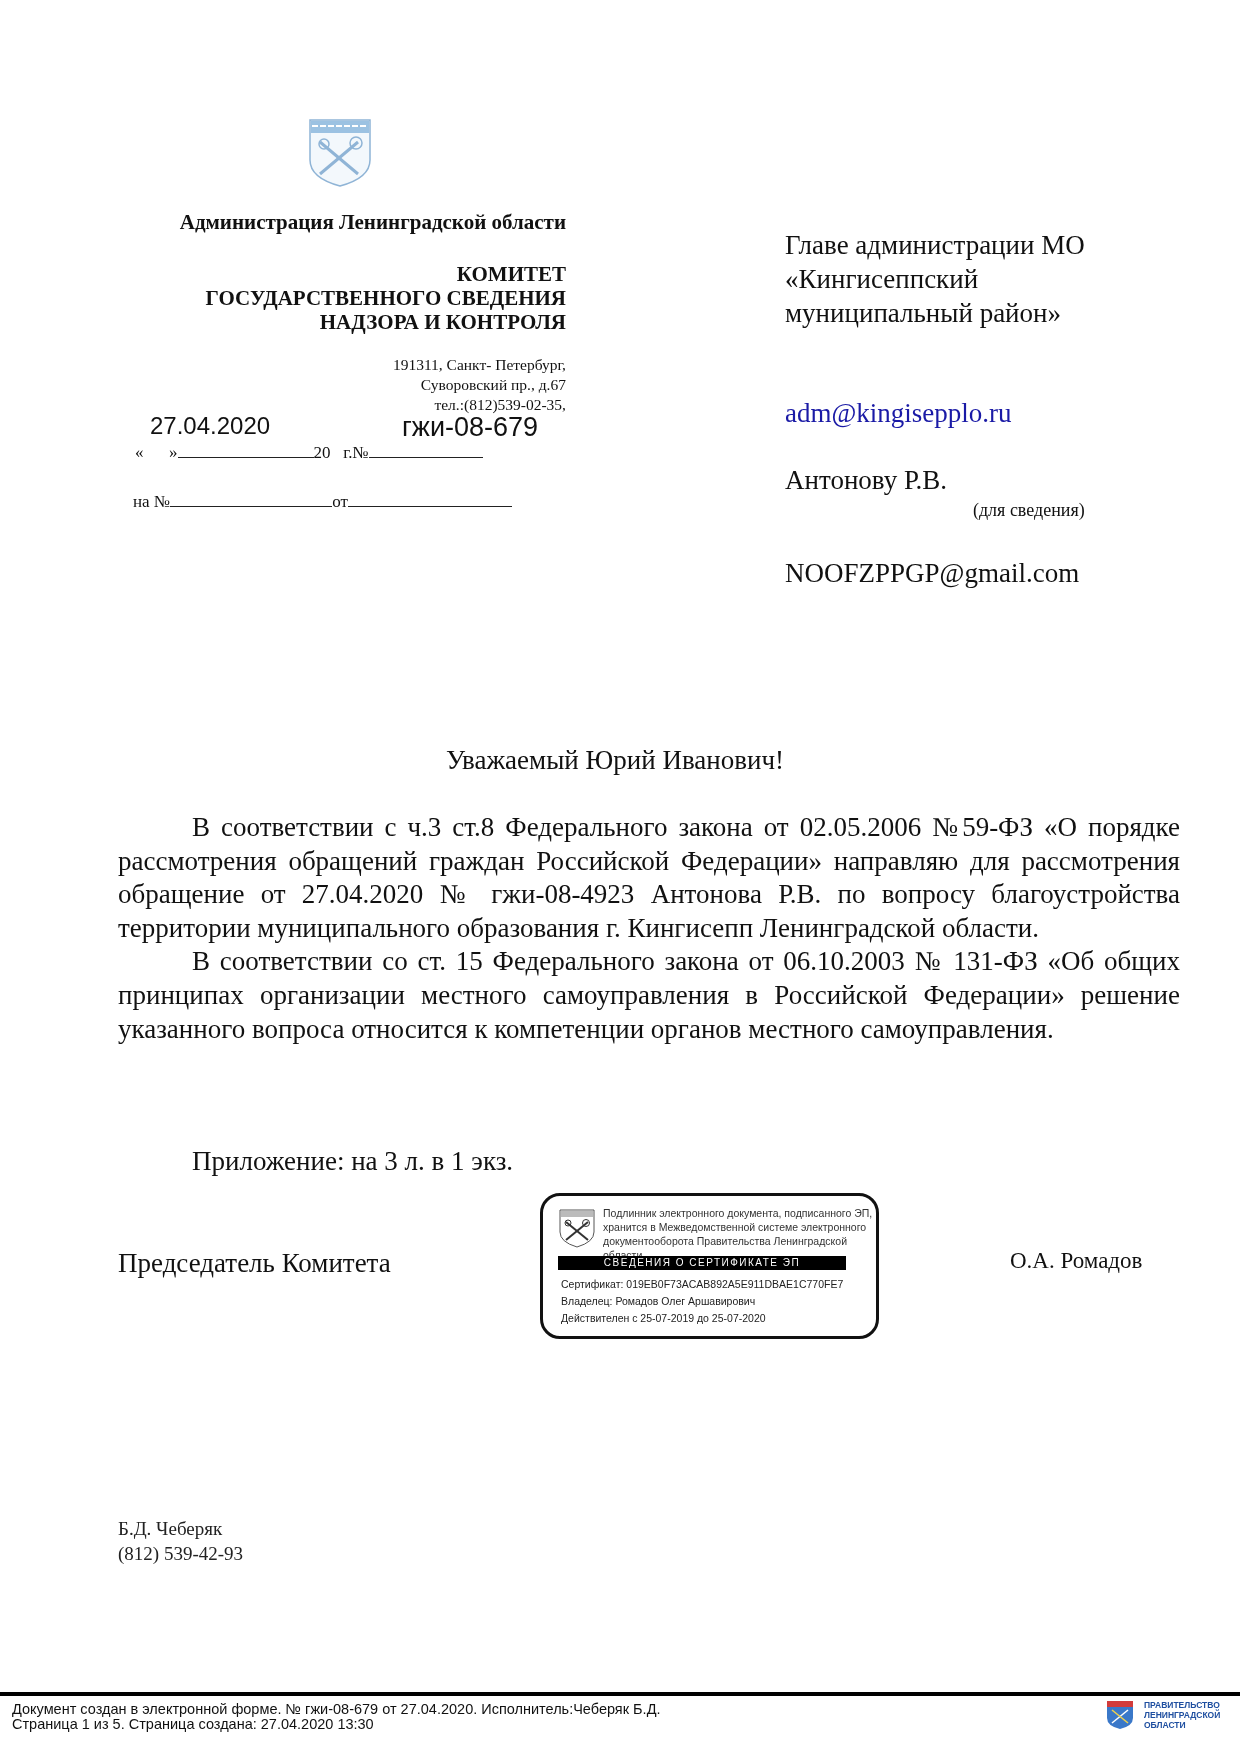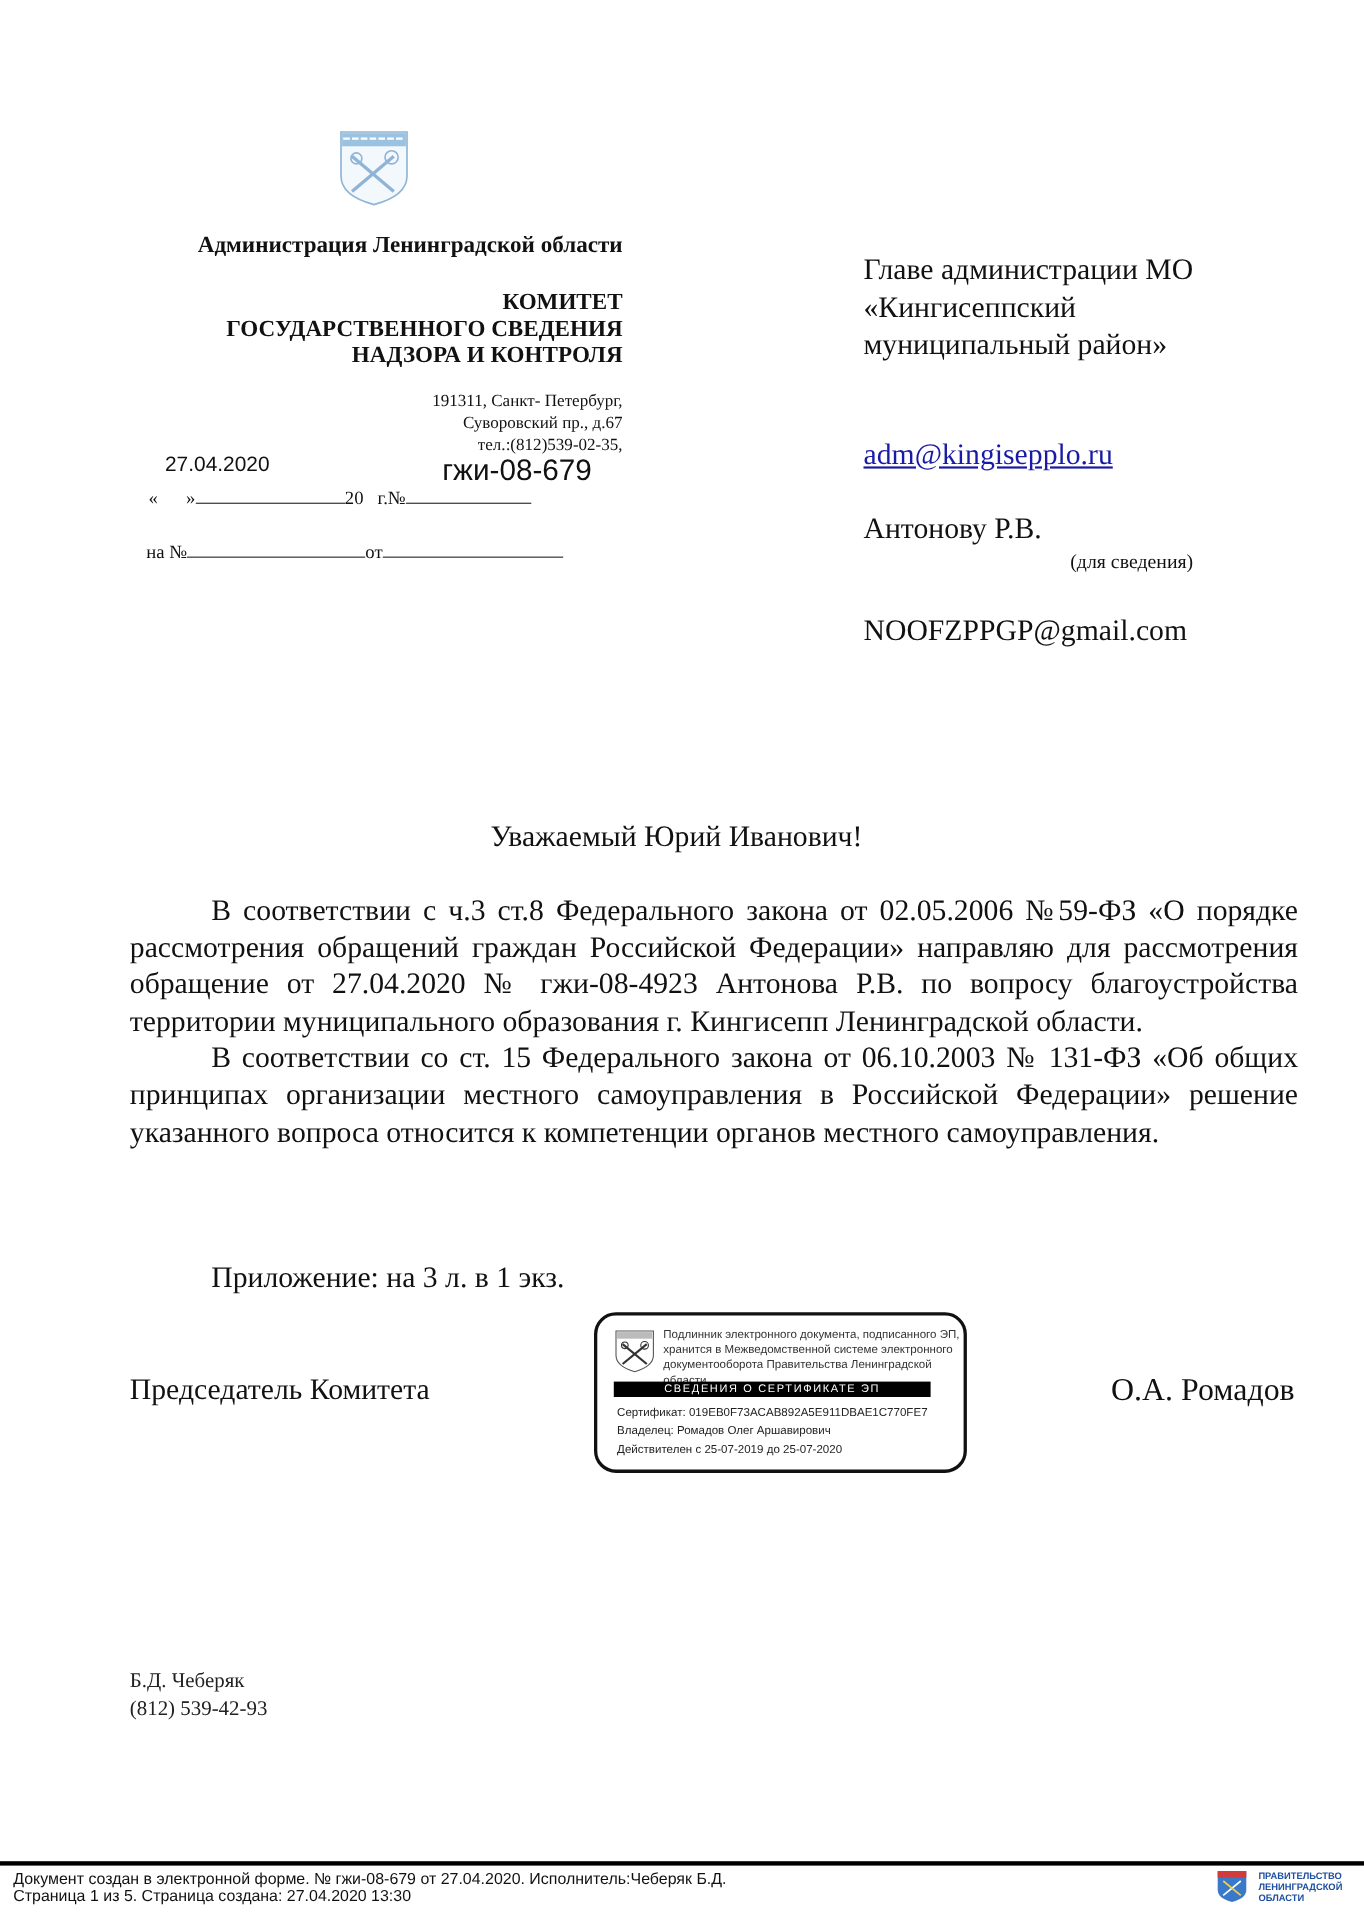--- a/index.html
+++ b/index.html
@@ -3,35 +3,35 @@
 <meta charset="utf-8">
 <style>
   html, body { margin:0; padding:0; background:#fff; }
   body { width:1240px; height:1754px; position:relative; overflow:hidden; font-family:"Liberation Serif", serif; color:#111; }
   .abs { position:absolute; }
   .crest { left:306px; top:116px; width:68px; height:72px; }
   .hdr-center { position:absolute; left:86px; width:480px; text-align:right; }
   .org { top:210px; font-weight:bold; font-size:21px; }
   .committee { top:262px; font-weight:bold; font-size:21px; line-height:24px; }
   .addr { top:355px; font-size:15.5px; line-height:20px; }
-  .reg-date { left:150px; top:412px; font-family:"Liberation Sans", sans-serif; font-size:19px; }
+  .reg-date { left:150px; top:412px; font-family:"Liberation Sans", sans-serif; font-size:24px; }
   .reg-num { left:402px; top:412px; font-family:"Liberation Sans", sans-serif; font-size:27px; }
   .blank-line { left:135px; top:441px; font-size:17px; white-space:pre; }
   .ref-line { left:133px; top:490px; font-size:17px; white-space:pre; }
   .u { display:inline-block; border-bottom:1px solid #222; height:16px; vertical-align:baseline; }
   .addressee { left:785px; top:228px; font-size:27px; line-height:34px; }
   .addressee .gap { height:33px; }
-  .addressee a { color:#1a1aa6; text-decoration:underline; }
+  .addressee a { color:#1a1aa6; }
   .small { font-size:18px; line-height:26px;text-align:right; }
   .salutation { left:0; width:1240px; text-align:center; top:745px; font-size:27px; transform:translateX(-5px); }
   .body-text { left:118px; width:1062px; top:811px; font-size:27px; line-height:33.6px; text-align:justify; }
   .body-text p { margin:0; text-indent:74px; }
   .attach { left:192px; top:1146px; font-size:27px; }
   .sig-title { left:118px; top:1248px; font-size:27px; }
-  .sig-name { left:1010px; top:1248px; font-size:29px; }
+  .sig-name { left:1010px; top:1248px; font-size:23px; }
   .stamp { left:540px; top:1193px; width:333px; height:140px; border:3px solid #111; border-radius:20px; background:#fff; font-family:"Liberation Sans", sans-serif; }
   .stamp .st-crest { position:absolute; left:15px; top:12px; width:38px; height:40px; }
   .stamp .st-text { position:absolute; left:60px; top:10px; font-size:10.5px; line-height:14px; color:#333; }
   .stamp .st-bar { position:absolute; left:15px; top:60px; width:288px; height:14px; background:#000; color:#fff; font-size:10px; letter-spacing:1.5px; text-align:center; line-height:14px; }
   .stamp .st-info { position:absolute; left:18px; top:80px; font-size:10.5px; line-height:17px; color:#222; }
   .executor { left:118px; top:1516px; font-size:19px; line-height:25px; color:#222; }
   .footer-rule { left:0; top:1692px; width:1240px; height:4px; background:#000; }
   .footer-text { left:12px; top:1702px; font-family:"Liberation Sans", sans-serif; font-size:14.5px; line-height:15px; color:#111; }
   .footer-logo { left:1106px; top:1700px; width:28px; height:30px; }
   .footer-logo-text { left:1144px; top:1700px; font-family:"Liberation Sans", sans-serif; font-weight:bold; font-size:8.5px; line-height:10px; color:#1f4fa0; }

